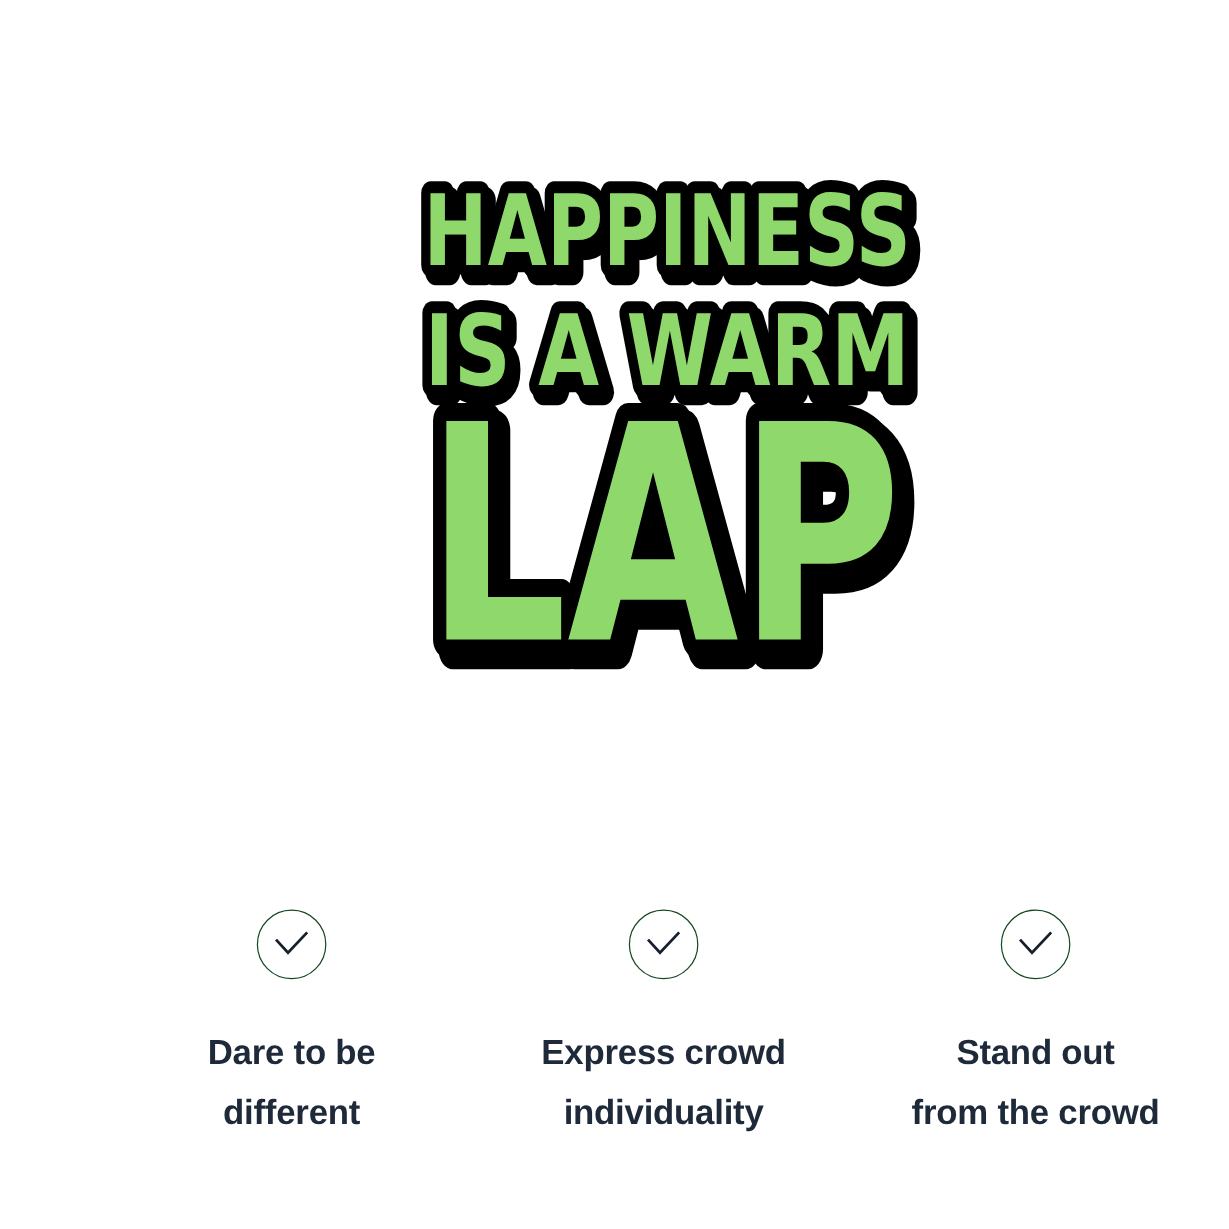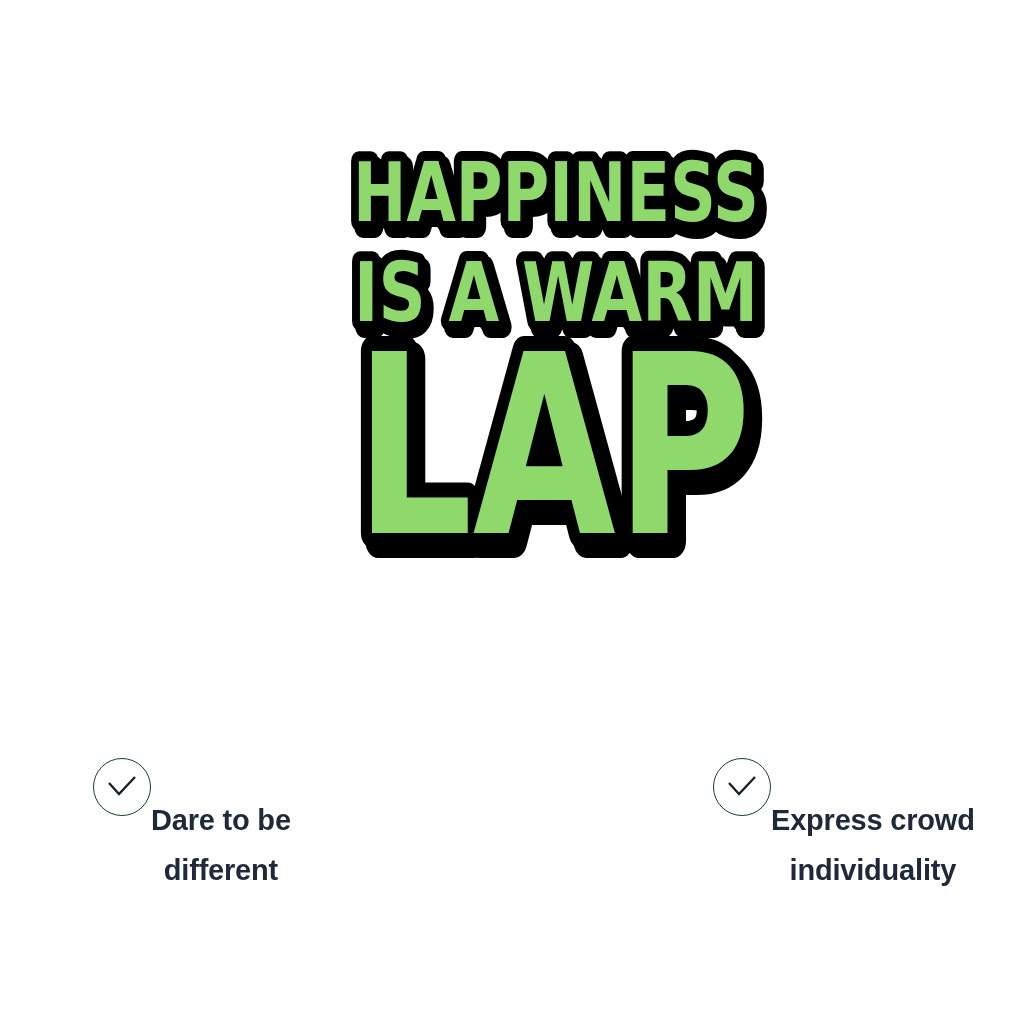--- a/index.html
+++ b/index.html
@@ -53,21 +53,22 @@
     display: flex;
     flex-direction: row;
     align-items: flex-start;
     justify-content: space-between;
     box-sizing: border-box;
     padding: 0 52px;
   }
   .feature {
     width: 300px;
     display: flex;
-    flex-direction: row;
+    flex-direction: column;
+    align-items: center;
   }
   .check-circle {
     width: 58px;
     height: 58px;
     border-radius: 50%;
     border: 1.6px solid #14451f;
     box-sizing: border-box;
     display: flex;
     align-items: center;
     justify-content: center;
@@ -143,16 +144,25 @@
     <div class="feature">
       <div class="check-circle">
         <svg viewBox="0 0 34 30" xmlns="http://www.w3.org/2000/svg">
           <path class="check-path" d="M4 11 L14 22 L30 5"></path>
         </svg>
       </div>
       <div class="feature-label">Express crowd
 individuality</div>
     </div>
 
+    <div class="feature">
+      <div class="check-circle">
+        <svg viewBox="0 0 34 30" xmlns="http://www.w3.org/2000/svg">
+          <path class="check-path" d="M4 11 L14 22 L30 5"></path>
+        </svg>
+      </div>
+      <div class="feature-label">Stand out
+from the crowd</div>
+    </div>
 
   </div>
 
 </div>
 
 </body></html>

